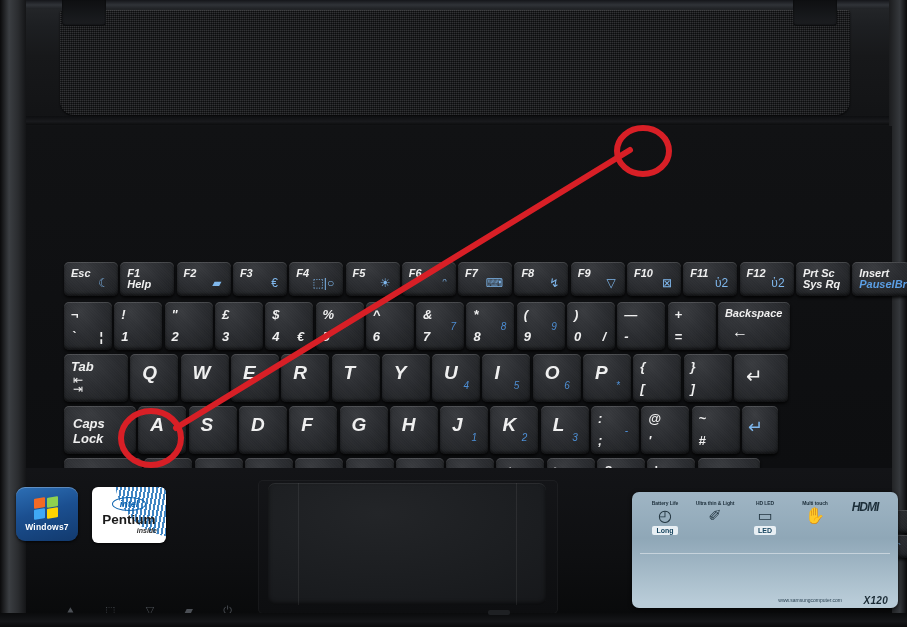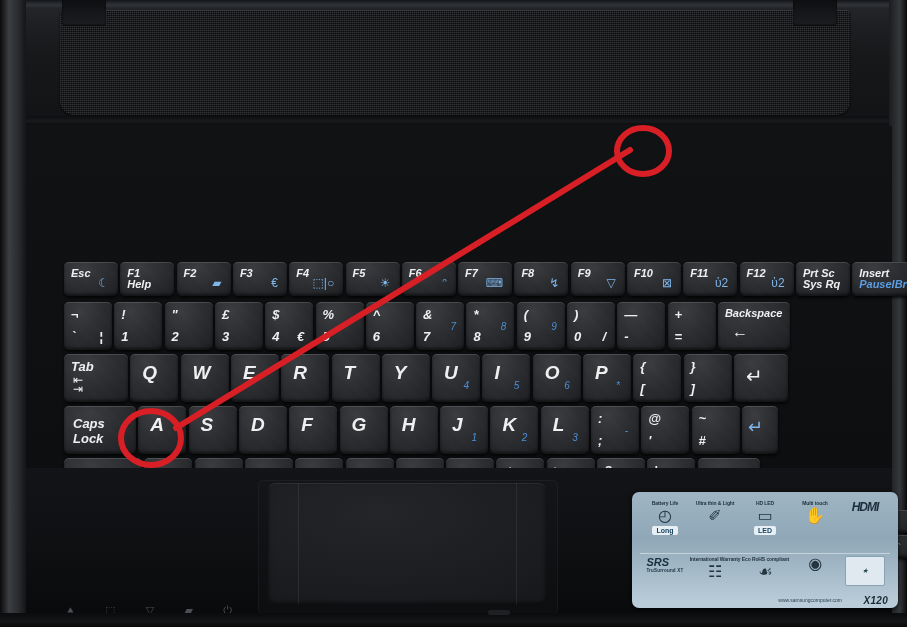--- a/index.html
+++ b/index.html
@@ -549,21 +549,38 @@
       </div>
   </div>
 
   <div class="palmrest"></div>
 
   <div class="touchpad-well"></div>
   <div class="touchpad"></div>
   <div class="tp-btn-line" style="left:298px"></div>
   <div class="tp-btn-line" style="left:516px"></div>
 
-
+  <div class="sticker win-sticker">
+    <div class="win-flag">
+      <i></i>
+        <i></i>
+        <i></i>
+        <i></i>
+    </div>
+    <div class="win-txt">
+      <span>Windows</span><span>7</span>
+    </div>
+  </div>
+
+  <div class="sticker intel-sticker">
+    <div class="intel-swoosh"></div>
+    <div class="intel-oval">intel</div>
+    <div class="intel-name">Pentium</div>
+    <div class="intel-sub">inside</div>
+  </div>
 
   <div class="sticker feature-sticker">
     <div class="fs-row fs-top" id="fs-row1">
         <div class="fs-item">
           <div class="fs-cap">Battery Life</div>
           <div class="fs-ic">◴</div>
           <div class="fs-box">Long</div>
         </div>
         <div class="fs-item">
           <div class="fs-cap">Ultra thin &amp; Light</div>
@@ -576,39 +593,20 @@
         </div>
         <div class="fs-item">
           <div class="fs-cap">Multi touch</div>
           <div class="fs-ic">✋</div>
         </div>
         <div class="fs-item">
           <div class="fs-hdmi">HDMI</div>
         </div>
       </div>
     <div class="fs-div"></div>
-    <div class="fs-row fs-bot" id="fs-row2">
-        <div class="fs-item">
-          <div class="fs-srs"><span>SRS</span><small>TruSurround XT</small></div>
-        </div>
-        <div class="fs-item">
-          <div class="fs-cap">International Warranty</div>
-          <div class="fs-ic">☷</div>
-        </div>
-        <div class="fs-item">
-          <div class="fs-cap">Eco RoHS compliant</div>
-          <div class="fs-ic">☙</div>
-        </div>
-        <div class="fs-item">
-          <div class="fs-ic">◉</div>
-        </div>
-        <div class="fs-item">
-          <div class="fs-estar">★</div>
-        </div>
-      </div>
     <div class="fs-url">www.samsungcomputer.com</div>
     <div class="fs-model">X120</div>
   </div>
 
   <div class="leds" id="leds">
       <span class="led">⯅</span>
       <span class="led">⬚</span>
       <span class="led">▽</span>
       <span class="led">▰</span>
       <span class="led">⏻</span>

